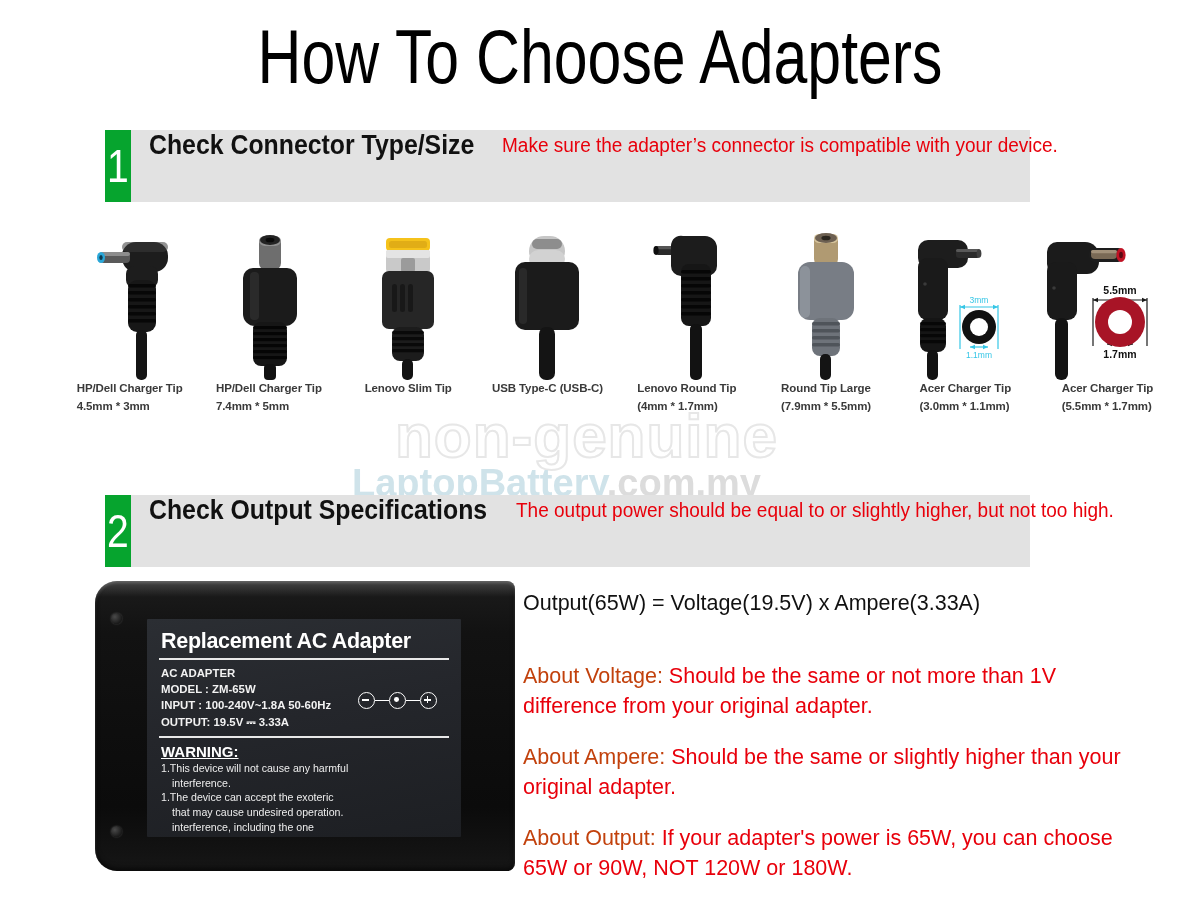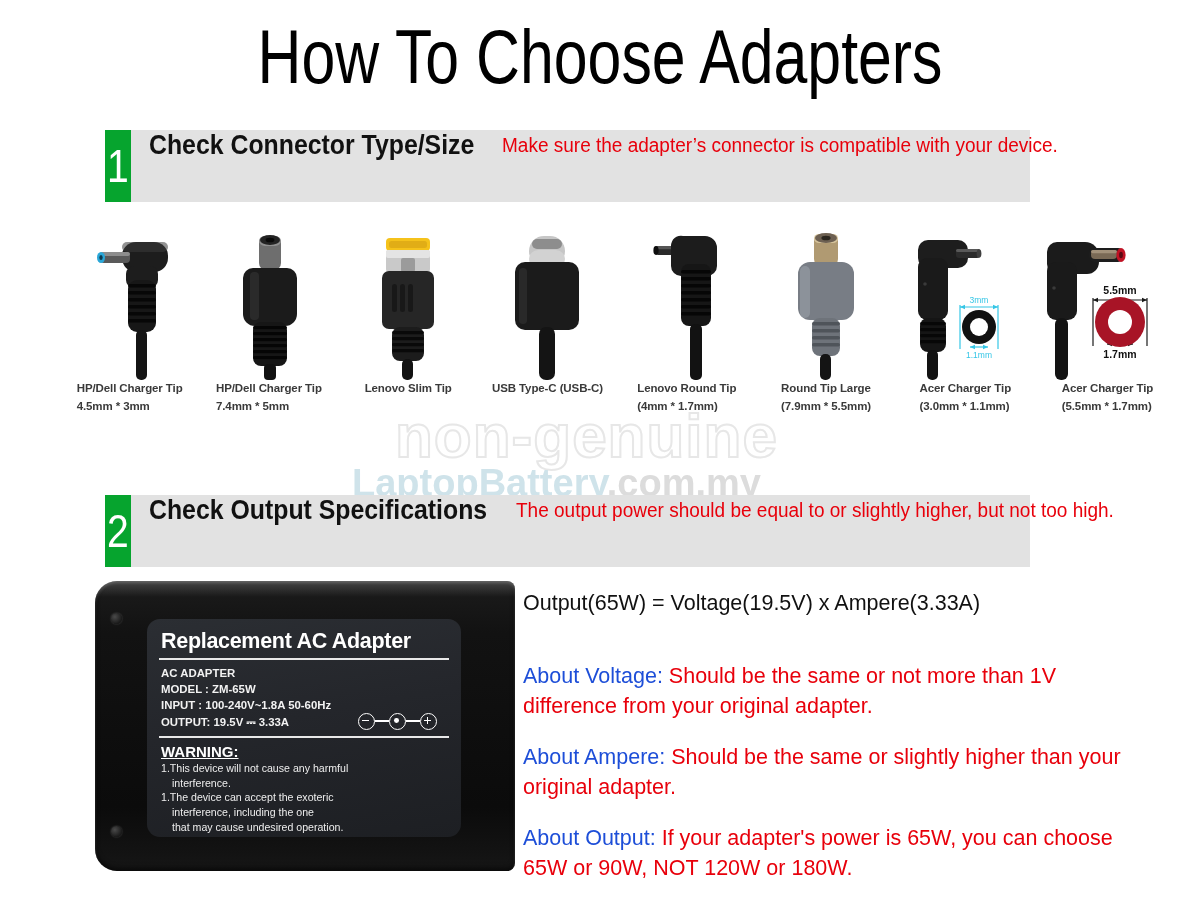--- a/index.html
+++ b/index.html
@@ -117,52 +117,52 @@
   }
   .screw{
     position:absolute;left:16px;width:11px;height:11px;border-radius:50%;
     background:radial-gradient(circle at 35% 35%,#4a4a4a,#1a1a1a 70%);
     box-shadow:0 0 2px rgba(255,255,255,.25);
   }
   .screw.s1{top:32px;} .screw.s2{top:245px;}
   .label-panel{
     position:absolute;left:52px;top:38px;width:314px;height:218px;
     background:linear-gradient(170deg,#2b2e33 0%,#24262b 45%,#1d1f23 100%);
-    border-radius:13px;
+    border-radius:1px;
     padding:6px 10px 0 10px;
     box-sizing:border-box;
     color:#f2f2f2;
   }
   .lbl-head{
     font-size:21.5px;font-weight:bold;color:#fff;
     letter-spacing:-0.3px;white-space:nowrap;
     padding:4px 0 2px 4px;
   }
   .lbl-rule{height:2px;background:#e8e8e8;margin:2px 2px 5px 2px;}
   .lbl-specs{font-size:11.4px;line-height:1.42;font-weight:bold;padding-left:4px;letter-spacing:0px;}
-  .spec-row{display:flex;align-items:flex-end;}
+  .spec-row{display:flex;align-items:center;}
   .spec-left{flex:1 1 auto;}
   .polarity{
     display:flex;align-items:center;margin:6px 14px 0 0;
   }
   .pol-c{width:15px;height:15px;border:1.6px solid #fff;border-radius:50%;position:relative;}
   .pol-c i{position:absolute;background:#fff;}
   .pol-line{width:14px;height:1.6px;background:#fff;}
   .lbl-warn{
     font-size:15px;font-weight:bold;color:#fff;margin:4px 0 1px 4px;letter-spacing:0px;text-decoration:underline;
   }
   .lbl-warn-list{font-size:10.6px;line-height:1.4;padding-left:4px;color:#ededed;}
   .lbl-warn-list div{white-space:nowrap;}
   .indent{padding-left:11px;}
 
   
   .spec-text{position:absolute;left:523px;top:588px;width:600px;}
   .spec-para{font-size:21.5px;line-height:1.42;color:#111;margin-bottom:20px;}
   .spec-para.first{margin-bottom:42px;}
-  .spec-para .k{color:#1d4ed8;}
+  .spec-para .k{color:#c2410c;}
   .spec-para .v{color:#e8000b;}
 
   svg{display:block;}
 </style>
 </head>
 <body>
 
 <div class="page">
 
   <div class="title">How To Choose Adapters</div>
@@ -468,22 +468,22 @@
               <i style="left:5.8px;top:3.3px;width:1.6px;height:7px;"></i>
             </div>
           </div>
         </div>
         <div class="lbl-rule" style="margin-top:6px;"></div>
         <div class="lbl-warn">WARNING:</div>
         <div class="lbl-warn-list">
           <div>1.This device will not cause any harmful</div>
           <div class="indent">interference.</div>
           <div>1.The device can accept the exoteric</div>
+          <div class="indent">that may cause undesired operation.</div>
           <div class="indent">interference, including  the  one</div>
-          <div class="indent">that may cause undesired operation.</div>
         </div>
       </div>
     </div>
   </div>
 
   <div class="spec-text">
     <div class="spec-para first">Output(65W) = Voltage(19.5V) x Ampere(3.33A)</div>
 
     <div class="spec-para">
       <span class="k">About Voltage: </span><span class="v">Should be the same or not more than 1V difference from your original adapter.</span>

